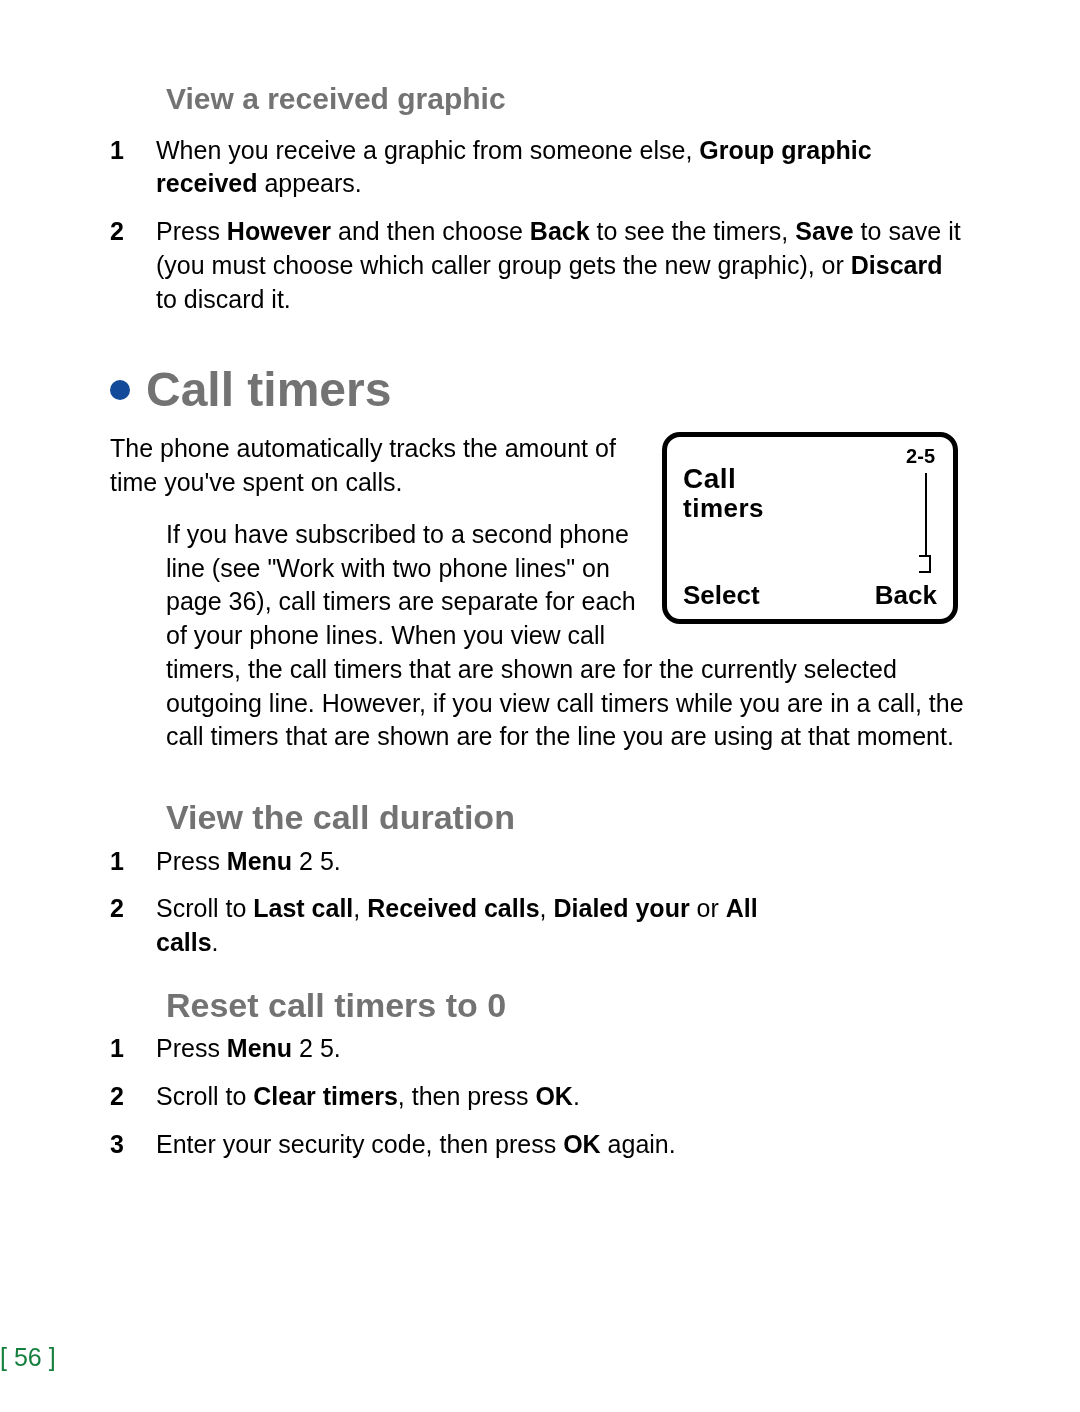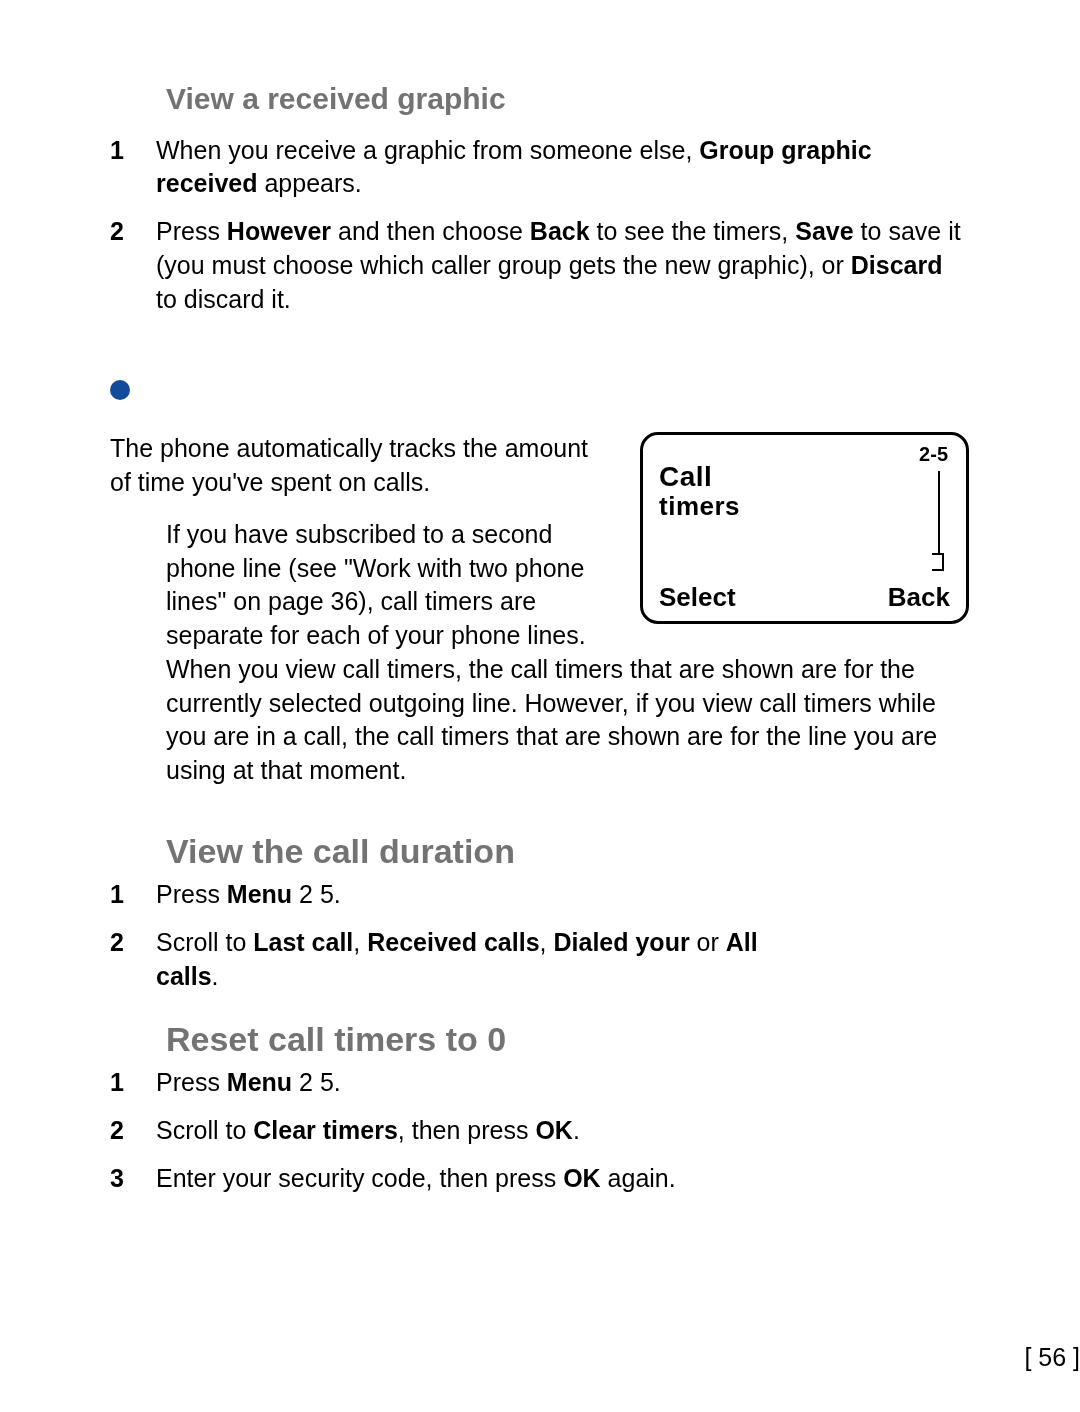--- a/index.html
+++ b/index.html
@@ -61,25 +61,25 @@
     font-weight: 700;
     width: 46px;
     flex: 0 0 46px;
   }
   ol.steps li .txt { flex: 1; }
   .b { font-weight: 700; }
 
   
   .screen {
     float: right;
-    width: 329px;
+    width: 296px;
     height: 192px;
-    border: 3px solid #000000;
+    border: 5px solid #000000;
     border-radius: 18px;
-    margin: 0 1px 8px 26px;
+    margin: 0 12px 8px 26px;
     position: relative;
     font-family: "Arial Black", Arial, sans-serif;
     box-sizing: border-box;
   }
   .screen .top-num {
     position: absolute;
     top: 8px; right: 18px;
     font-size: 20px;
     font-weight: 700;
   }
@@ -126,23 +126,23 @@
     width: 10px; height: 14px;
     border: 2px solid #000;
     border-left: none;
     background: #fff;
   }
 
   .pagenum {
     position: absolute;
     bottom: 40px;
     left: 0; right: 0;
-    text-align: right;
+    text-align: left;
     font-size: 25px;
-    color: #000000;
+    color: #15803d;
   }
   .clearfix::after { content: ""; display: block; clear: both; }
   .wrap-block { margin-left: 56px; }
   .indent-body { margin-left: 56px; }
 </style>
 </head>
 <body>
 
 <div>
   <h3 class="h3 blue wrap-block">View a received graphic</h3>
@@ -156,21 +156,21 @@
     <li>
       <span class="num">2</span>
       <span class="txt">
         <span>Press </span><span class="b">However</span><span> and then choose </span><span class="b">Back</span><span> to see the timers, </span><span class="b">Save</span><span> to save it (you must choose which caller group gets the new graphic), or </span><span class="b">Discard</span><span> to discard it.</span>
       </span>
     </li>
   </ol>
 </div>
 
 <div class="h1-bullet blue">
-  <span class="dot"></span>
+  <span class="dot"></span><span>Call timers</span>
 </div>
 
 <div class="clearfix">
   <div class="screen">
     <span class="top-num">2-5</span>
     <span class="title1">Call</span>
     <span class="title2">timers</span>
     <span class="vline"></span>
     <span class="handle"></span>
     <span class="sel">Select</span>

